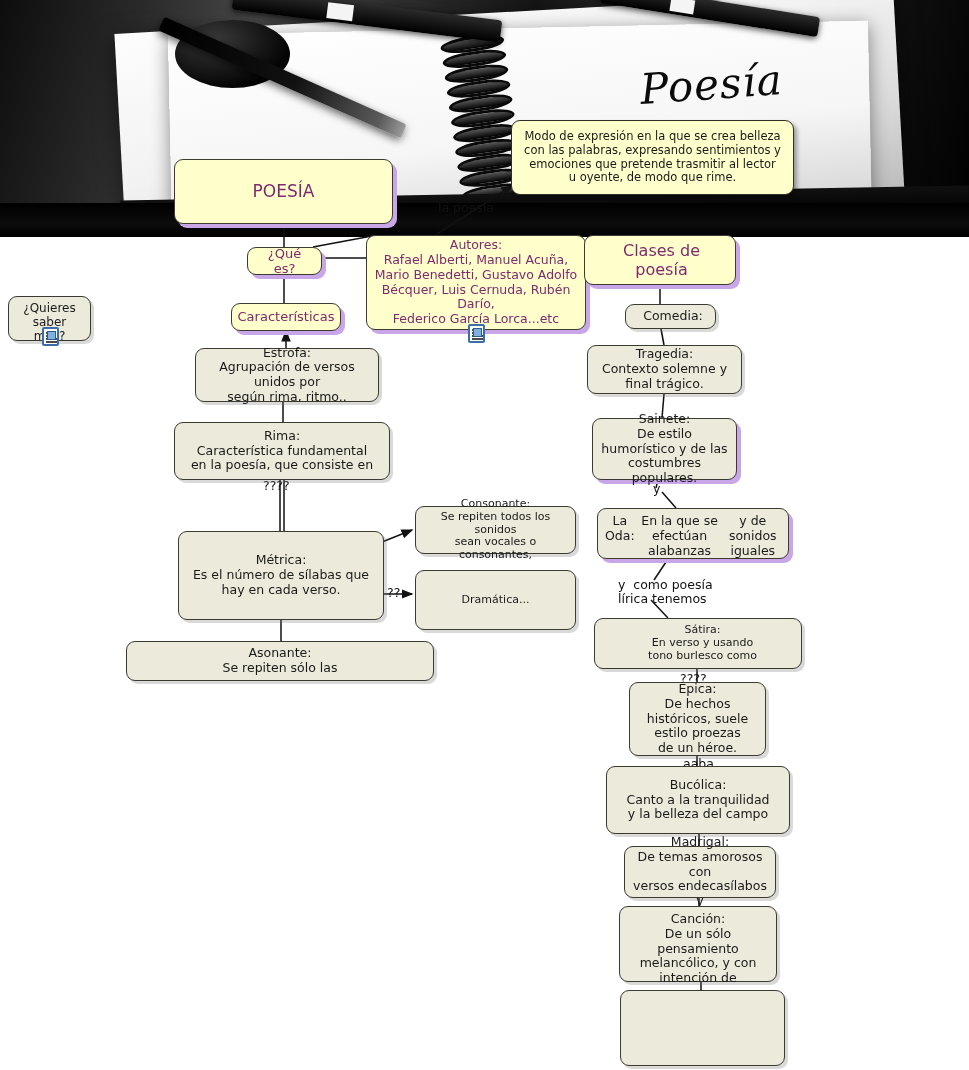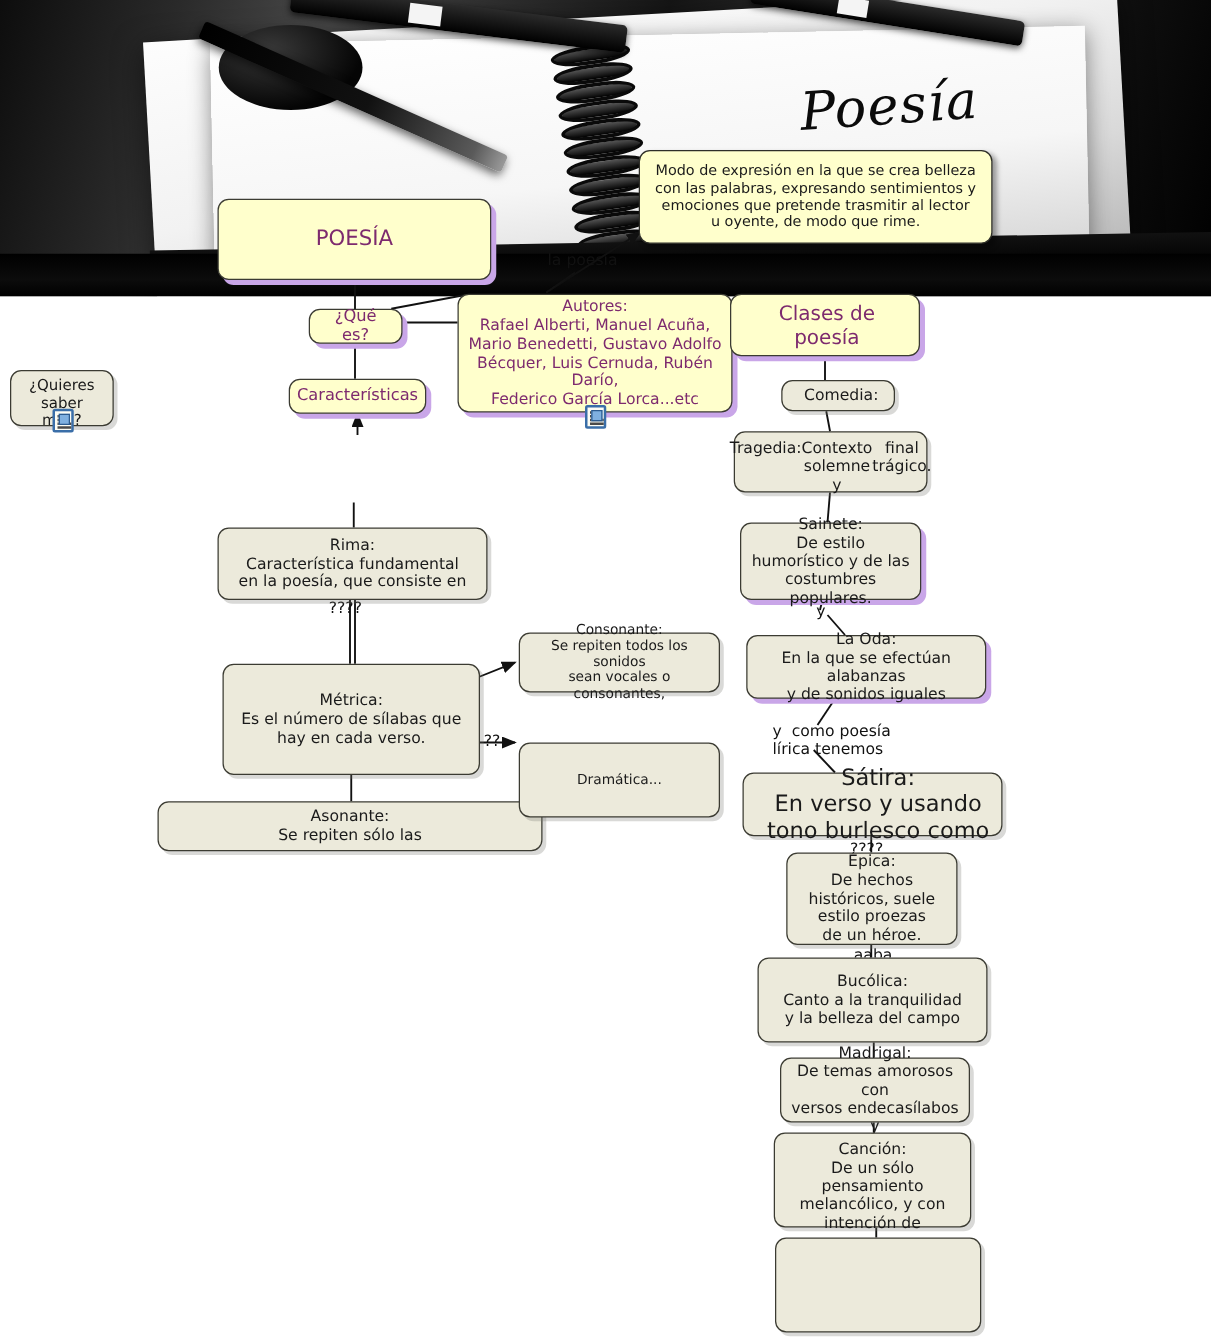--- a/index.html
+++ b/index.html
@@ -211,20 +211,25 @@
     <span>saber más?</span>
   </div>
   <div class="docicon" style="left:42px;top:327px;">
     <span class="ln" style="top:3px;width:6px;"></span>
     <span class="ln" style="top:6px;width:6px;"></span>
     <span class="ln" style="top:9px;width:11px;"></span>
     <span class="ln" style="top:12px;width:11px;"></span>
     <span class="pic"></span>
   </div>
 
+  <div class="node beige" style="left:195px;top:348px;width:184px;height:54px;font-size:12.5px;display:flex;flex-direction:column;justify-content:center;">
+    <span>Estrofa:</span>
+    <span>Agrupación de versos unidos por</span>
+    <span>según rima, ritmo..</span>
+  </div>
 
   <div class="node beige" style="left:174px;top:422px;width:216px;height:58px;font-size:12.5px;display:flex;flex-direction:column;justify-content:center;">
     <span>Rima:</span>
     <span>Característica fundamental</span>
     <span>en la poesía, que consiste en</span>
   </div>
 
   <div class="node beige" style="left:178px;top:531px;width:206px;height:89px;font-size:12.5px;display:flex;flex-direction:column;justify-content:center;">
     <span>Métrica:</span>
     <span>Es el número de sílabas que hay en cada verso.</span>
@@ -237,50 +242,50 @@
     <span>Asonante:</span>
     <span>Se repiten sólo las</span>
   </div>
 
   <div class="node beige" style="left:415px;top:506px;width:161px;height:48px;font-size:11px;display:flex;flex-direction:column;justify-content:center;">
     <span>Consonante:</span>
     <span>Se repiten todos los sonidos</span>
     <span>sean vocales o consonantes,</span>
   </div>
 
-  <div class="node beige" style="left:415px;top:570px;width:161px;height:60px;font-size:11px;display:flex;flex-direction:column;justify-content:center;margin-top:24px;">
+  <div class="node beige" style="left:415px;top:570px;width:161px;height:60px;font-size:11px;display:flex;flex-direction:column;justify-content:center;">
     <span>Dramática...</span>
     <span></span>
     <span></span>
     <span></span>
   </div>
 
   <div class="node beige" style="left:625px;top:304px;width:91px;height:25px;font-size:12.5px;display:flex;align-items:center;justify-content:center;padding-left:12px;">
     <span>Comedia:</span>
   </div>
 
-  <div class="node beige" style="left:587px;top:345px;width:155px;height:49px;font-size:12.5px;display:flex;flex-direction:row;justify-content:center;">
+  <div class="node beige" style="left:587px;top:345px;width:155px;height:49px;font-size:12.5px;display:flex;flex-direction:column;justify-content:center;">
     <span>Tragedia:</span>
     <span>Contexto solemne y</span>
     <span>final trágico.</span>
   </div>
 
   <div class="node beige purpleshadow" style="left:592px;top:418px;width:145px;height:62px;font-size:12.5px;display:flex;flex-direction:column;justify-content:center;">
     <span>Sainete:</span>
     <span>De estilo humorístico y de las</span>
     <span>costumbres populares.</span>
   </div>
 
-  <div class="node beige purpleshadow" style="left:597px;top:508px;width:192px;height:51px;font-size:12.5px;display:flex;flex-direction:column;justify-content:center;">
+  <div class="node beige purpleshadow" style="left:597px;top:508px;width:192px;height:51px;font-size:12.5px;display:flex;flex-direction:row;justify-content:center;">
     <span>La Oda:</span>
     <span>En la que se efectúan alabanzas</span>
     <span>y de sonidos iguales</span>
   </div>
 
-  <div class="node beige" style="left:594px;top:618px;width:208px;height:51px;font-size:18px;display:flex;flex-direction:column;justify-content:center;padding-left:16px;">
+  <div class="node beige" style="left:594px;top:618px;width:208px;height:51px;font-size:11px;display:flex;flex-direction:column;justify-content:center;padding-left:16px;">
     <span>Sátira:</span>
     <span>En verso y usando</span>
     <span>tono burlesco como</span>
   </div>
 
   <div class="node beige" style="left:629px;top:682px;width:137px;height:74px;font-size:12.5px;display:flex;flex-direction:column;justify-content:center;">
     <span>Épica:</span>
     <span>De hechos históricos, suele</span>
     <span>estilo proezas</span>
     <span>de un héroe.</span>

